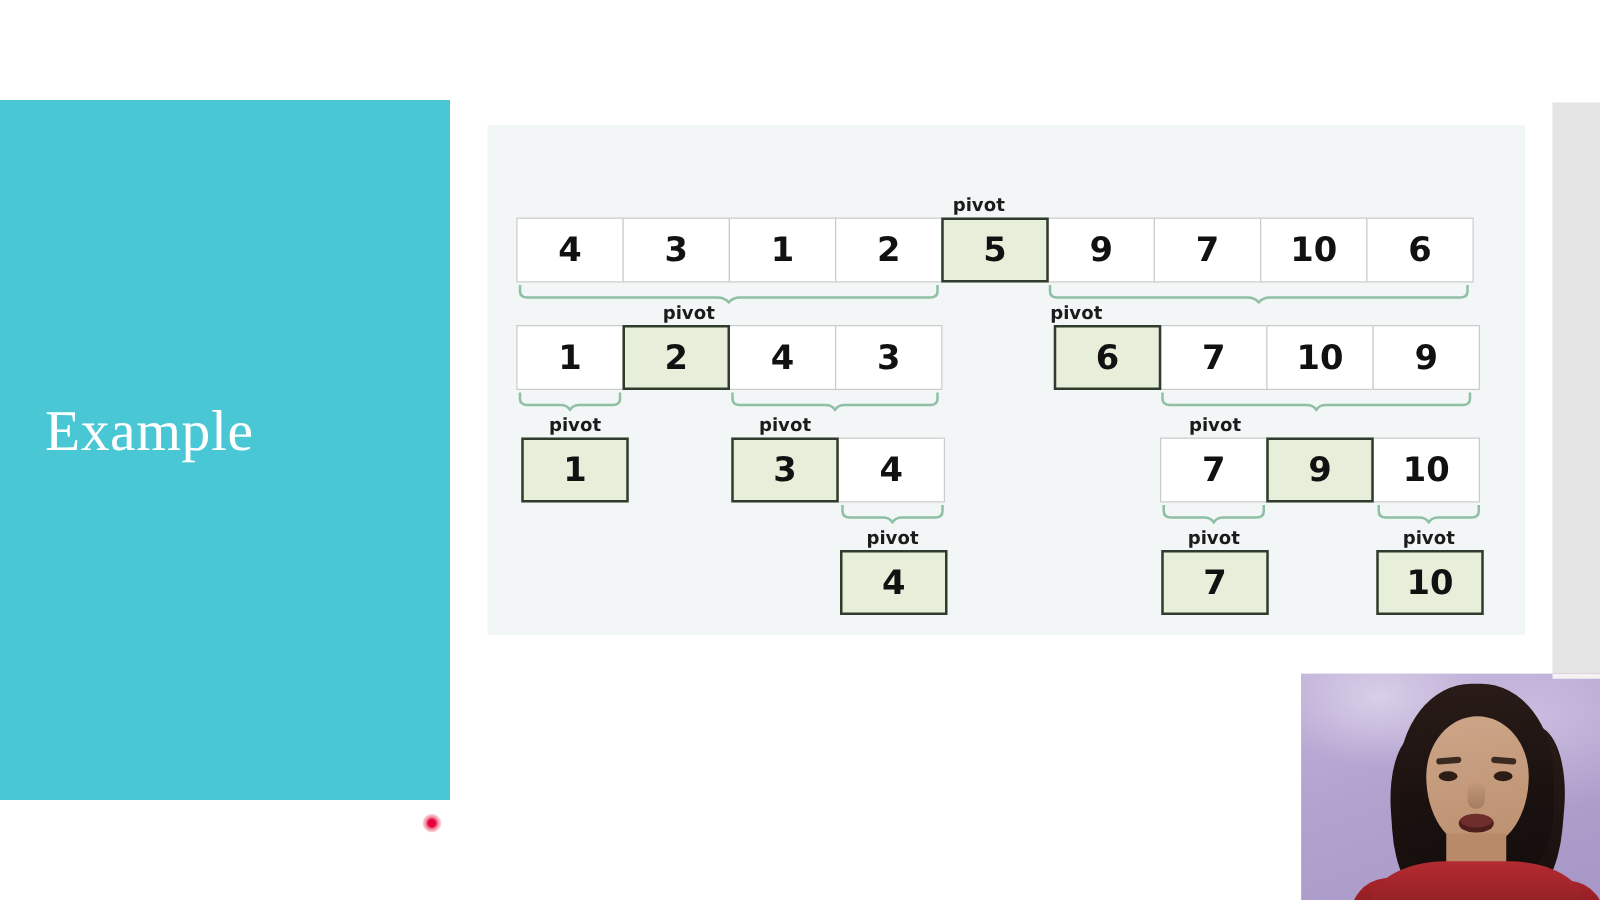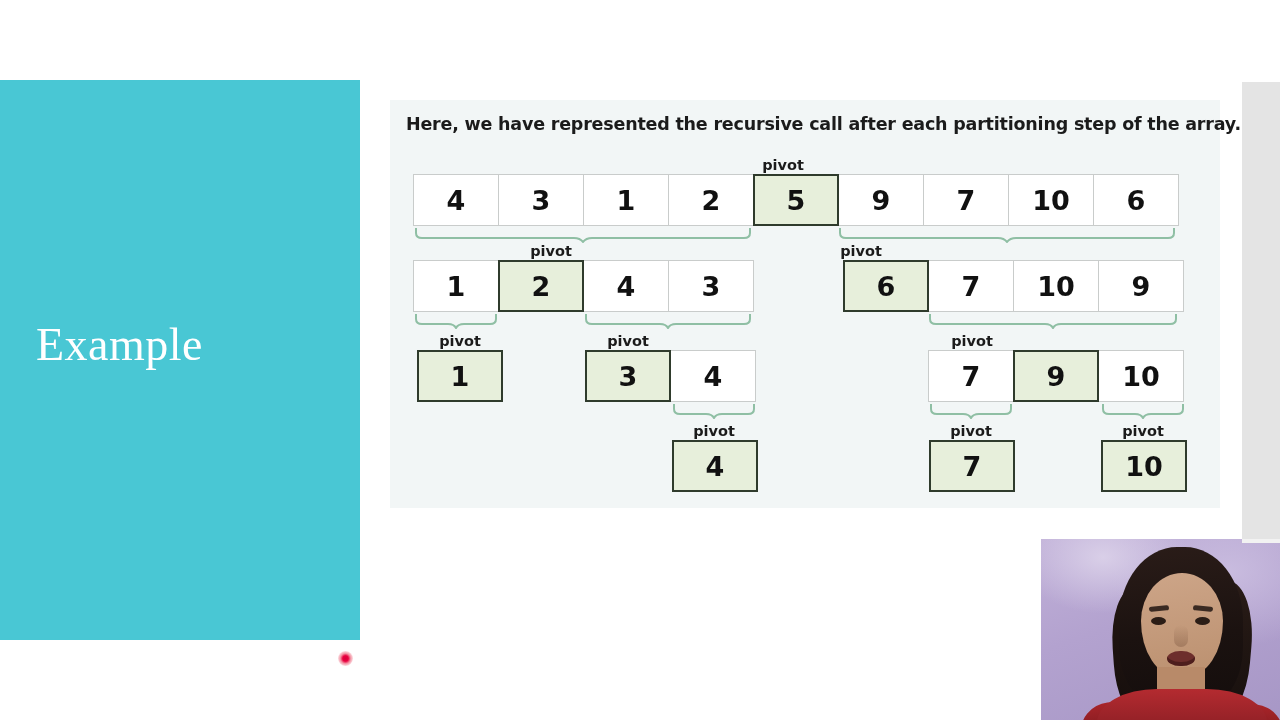--- a/index.html
+++ b/index.html
@@ -263,21 +263,20 @@
 <div id="slide-stage">
 
   <div id="title-panel">
     <div id="title-text">Example</div>
   </div>
 
   <div id="right-strip"></div>
 
   <div id="figure-panel">
 
-    <div id="figure-caption">Here, we have represented the recursive call after each partitioning step of the array.</div>
 
     <div class="pivot-label" style="left:363px; top:57px; width:60px;">pivot</div>
 
     <div class="array-group" style="left:23px; top:74px;">
       <div class="array-row">
         <div class="cell" style="width:86px;height:52px;">4</div>
         <div class="cell" style="width:86px;height:52px;">3</div>
         <div class="cell" style="width:86px;height:52px;">1</div>
         <div class="cell" style="width:86px;height:52px;">2</div>
         <div class="cell pivot" style="width:86px;height:52px;">5</div>

